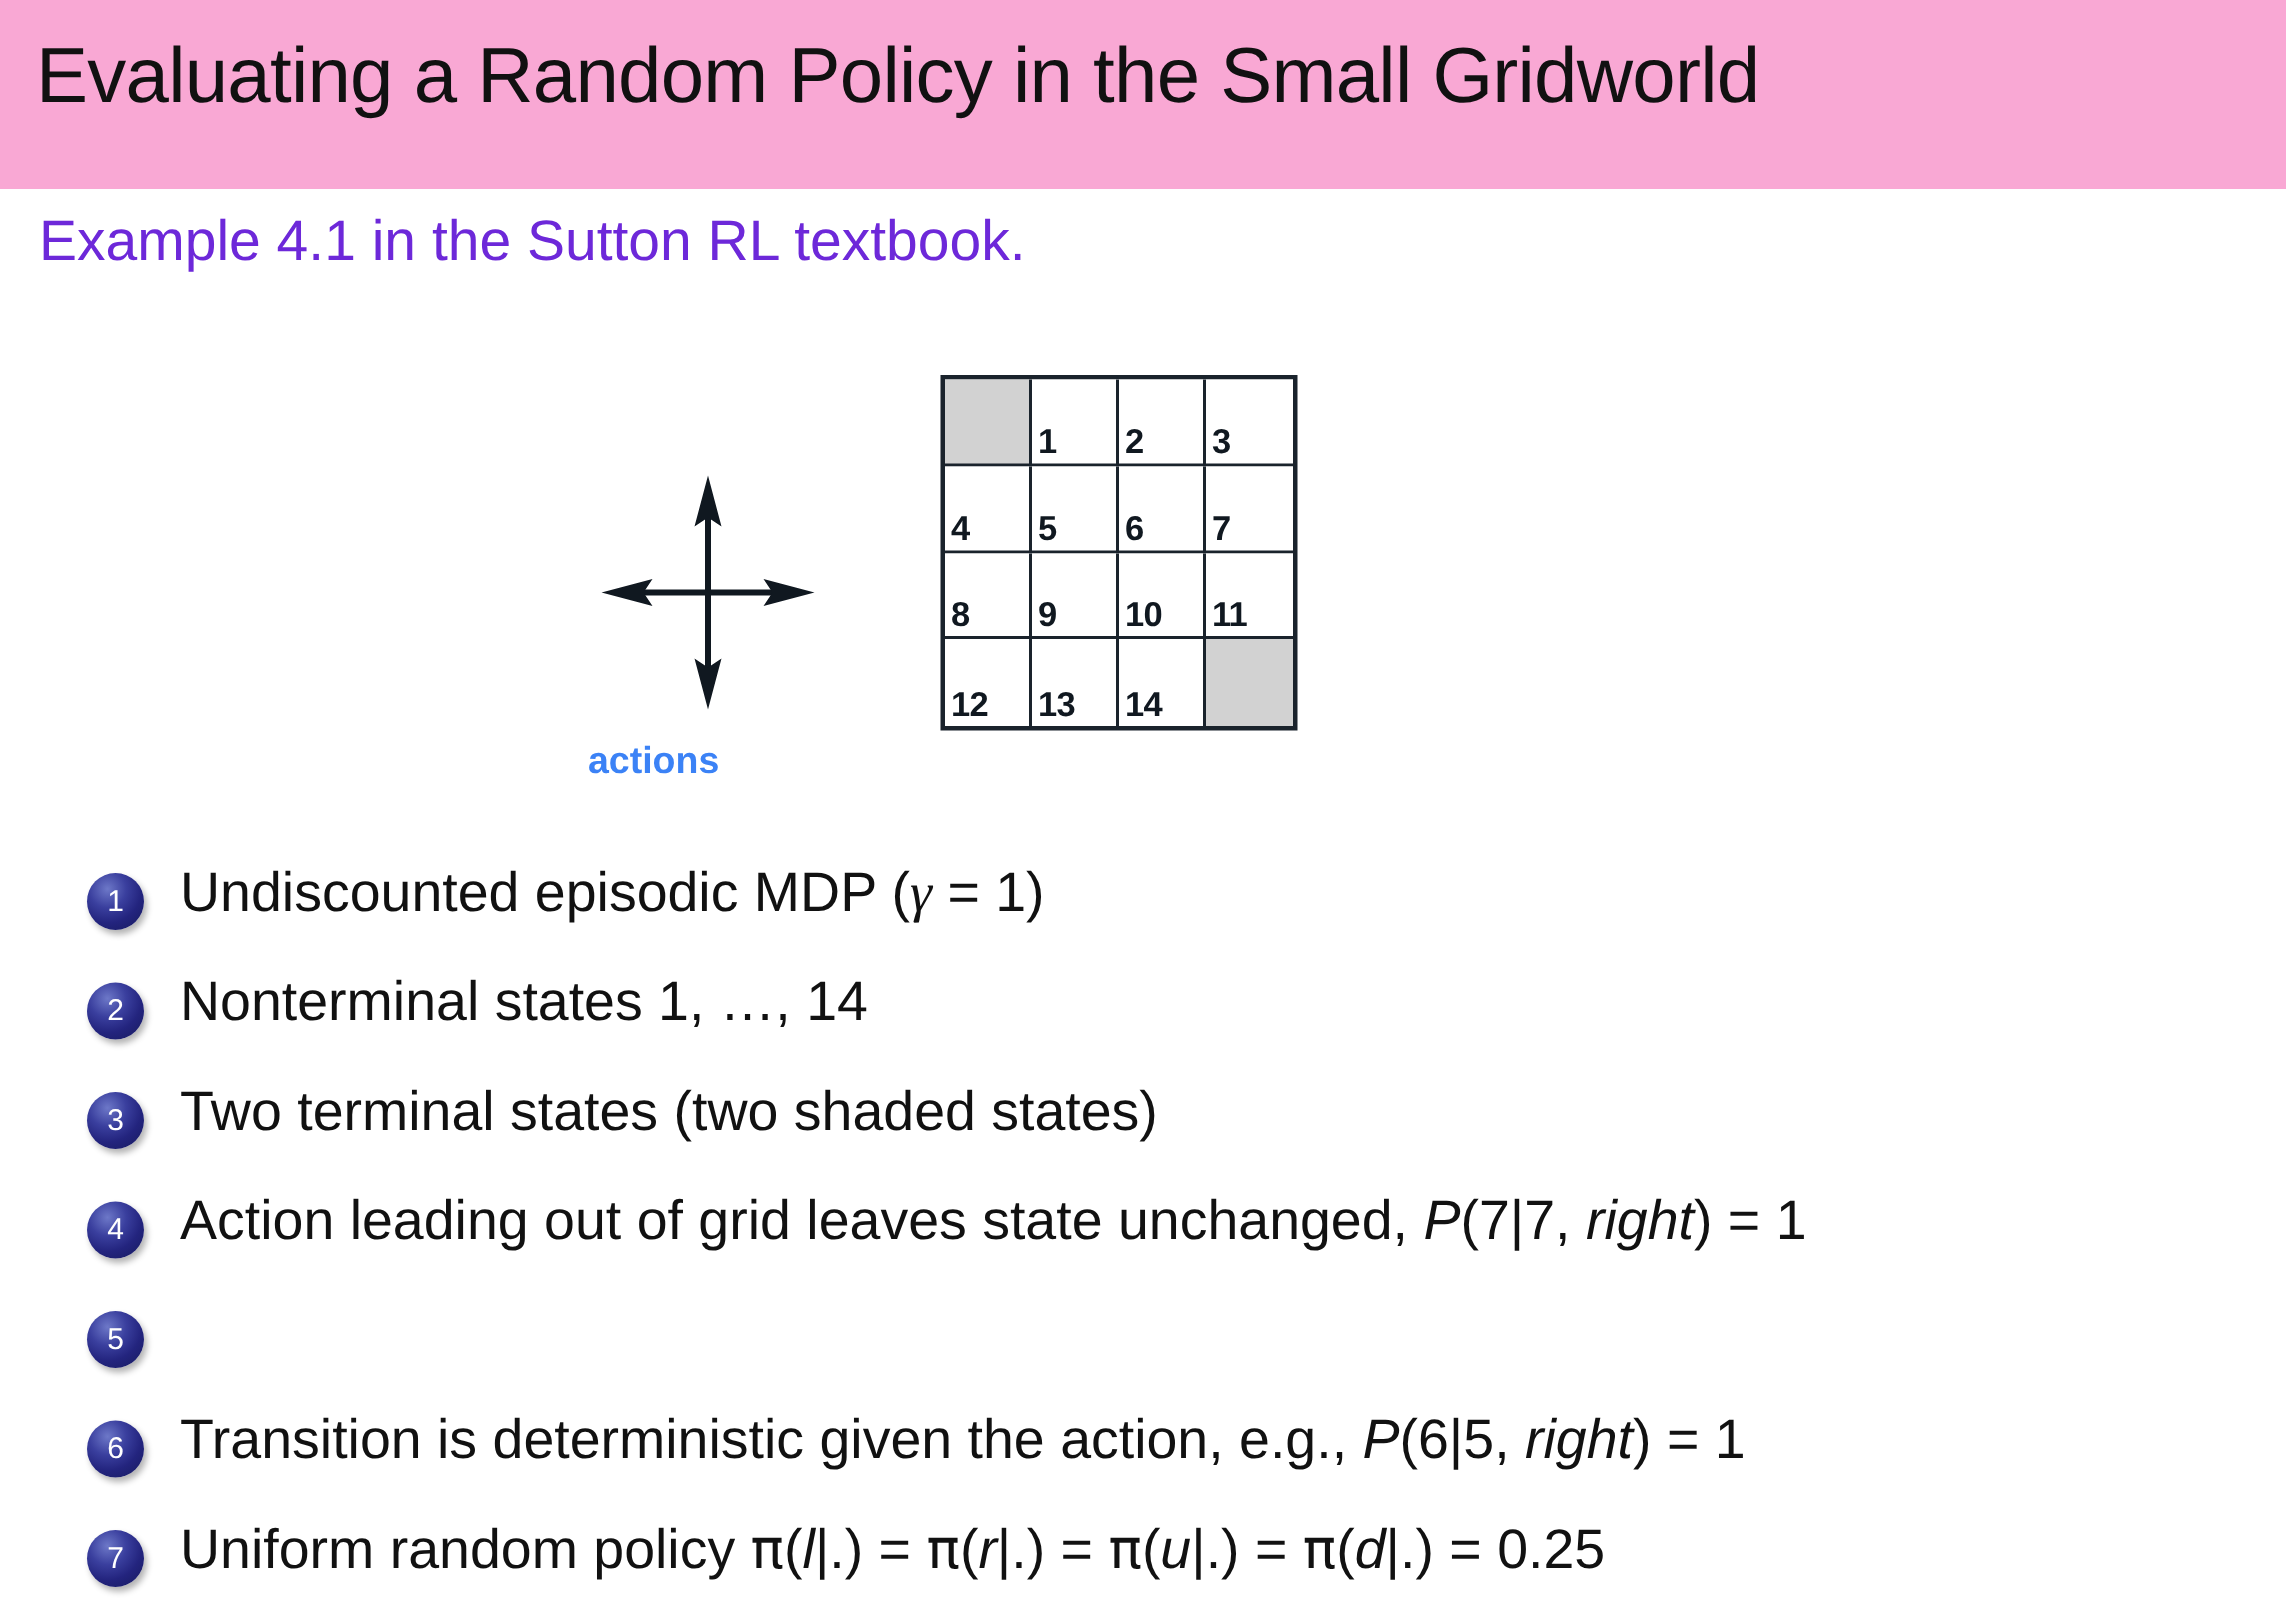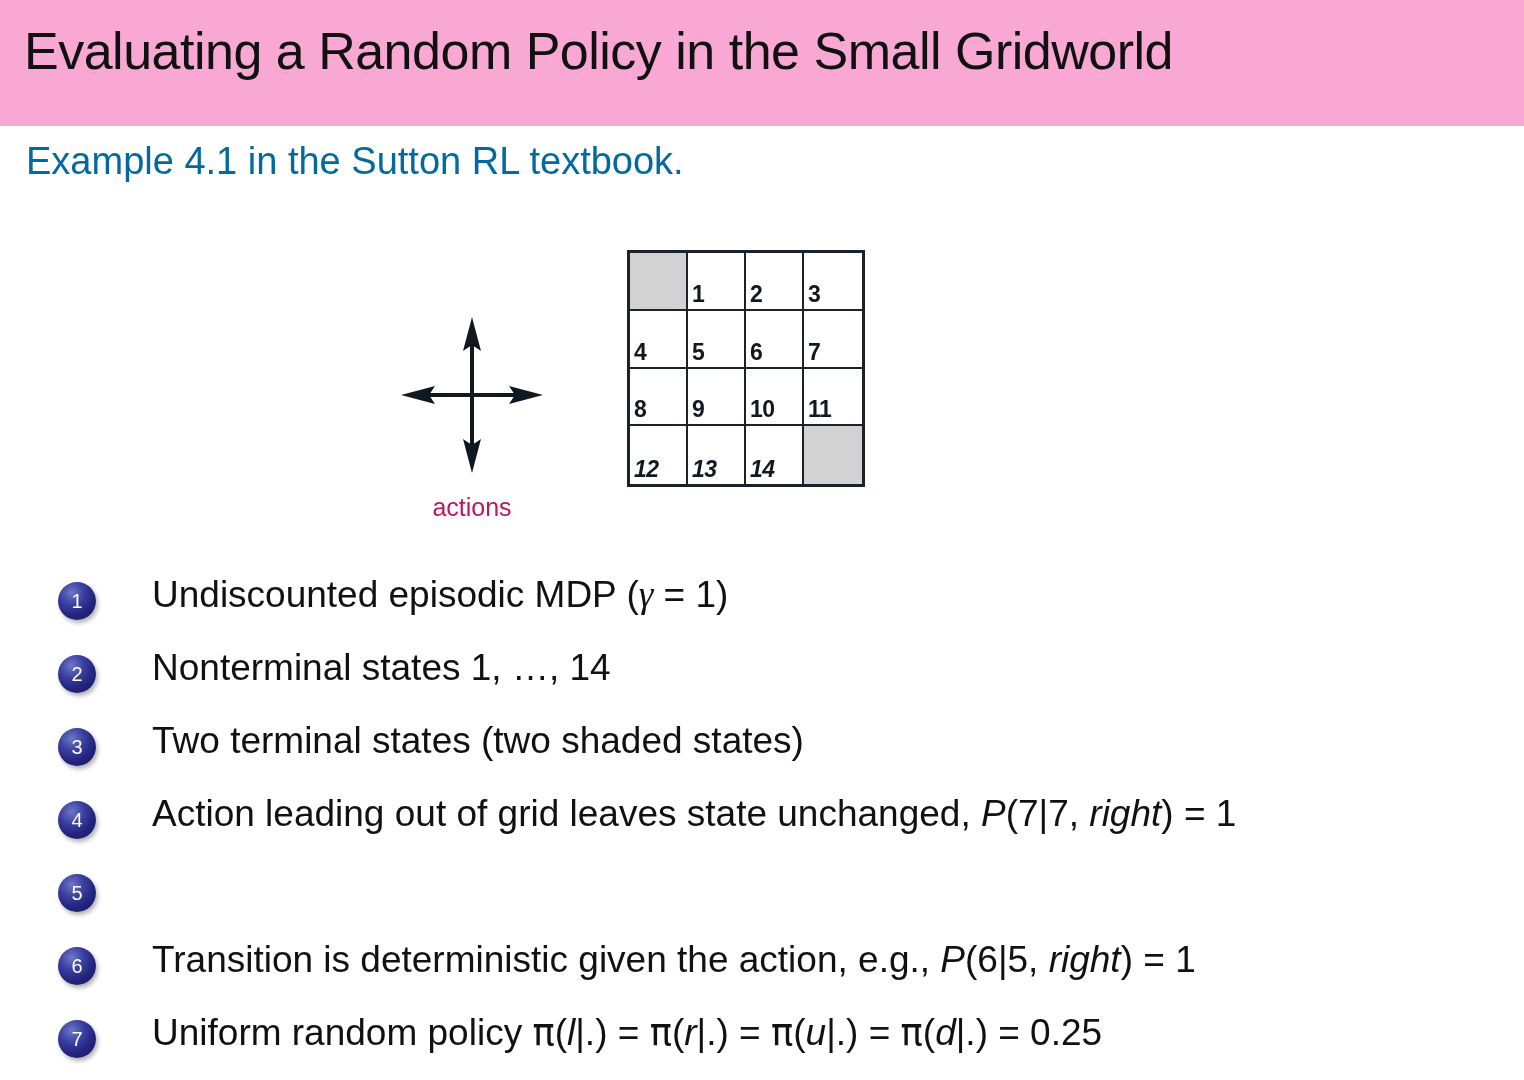--- a/index.html
+++ b/index.html
@@ -37,21 +37,21 @@
     white-space: nowrap;
   }
 
   
   .subtitle {
     position: absolute;
     left: 26px;
     top: 136px;
     font-size: 38px;
     line-height: 50px;
-    color: #0369a1;
+    color: #6d28d9;
     white-space: nowrap;
   }
 
   
   .figure {
     position: absolute;
     left: 0;
     top: 230px;
     width: 1524px;
     height: 290px;
@@ -67,24 +67,23 @@
   }
   .actions-svg {
     position: absolute;
     left: 0; top: 0;
   }
   .actions-label {
     position: absolute;
     left: 0;
     top: 188px;
     width: 160px;
-    text-align: center;
     font-size: 25px;
-    color: #be185d;
-    font-weight: 400;
+    color: #3b82f6;
+    font-weight: 700;
   }
 
   
   .grid {
     position: absolute;
     left: 627px;
     top: 20px;
     width: 238px;
     height: 237px;
     border: 3px solid #1a232c;
@@ -95,21 +94,21 @@
     background: #ffffff;
   }
   .cell {
     position: relative;
     border-right: 2px solid #1a232c;
     border-bottom: 2px solid #1a232c;
     box-sizing: border-box;
     background: #ffffff;
   }
   .cell:nth-child(4n) { border-right: none; }
-  .cell:nth-child(n+13) { border-bottom: none; font-style: italic; }
+  .cell:nth-child(n+13) { border-bottom: none; }
   .cell.shaded { background: #d2d2d2; }
   .cell-num {
     position: absolute;
     left: 4px;
     bottom: 2px;
     font-size: 23px;
     line-height: 25px;
     font-weight: 600;
     color: #101820;
     letter-spacing: -0.5px;
@@ -174,21 +173,20 @@
     line-height: 38px;
     text-align: center;
     font-weight: 500;
   }
   .item-text {
     display: block;
     font-size: 37px;
     line-height: 54px;
     color: #111111;
     white-space: nowrap;
-    margin-left: 32px;
   }
   .mi {
     font-style: italic;
     font-family: "Liberation Sans", sans-serif;
   }
   .mgreek {
     font-family: "Liberation Serif", serif;
     font-style: italic;
   }
   .mgreek-up {

